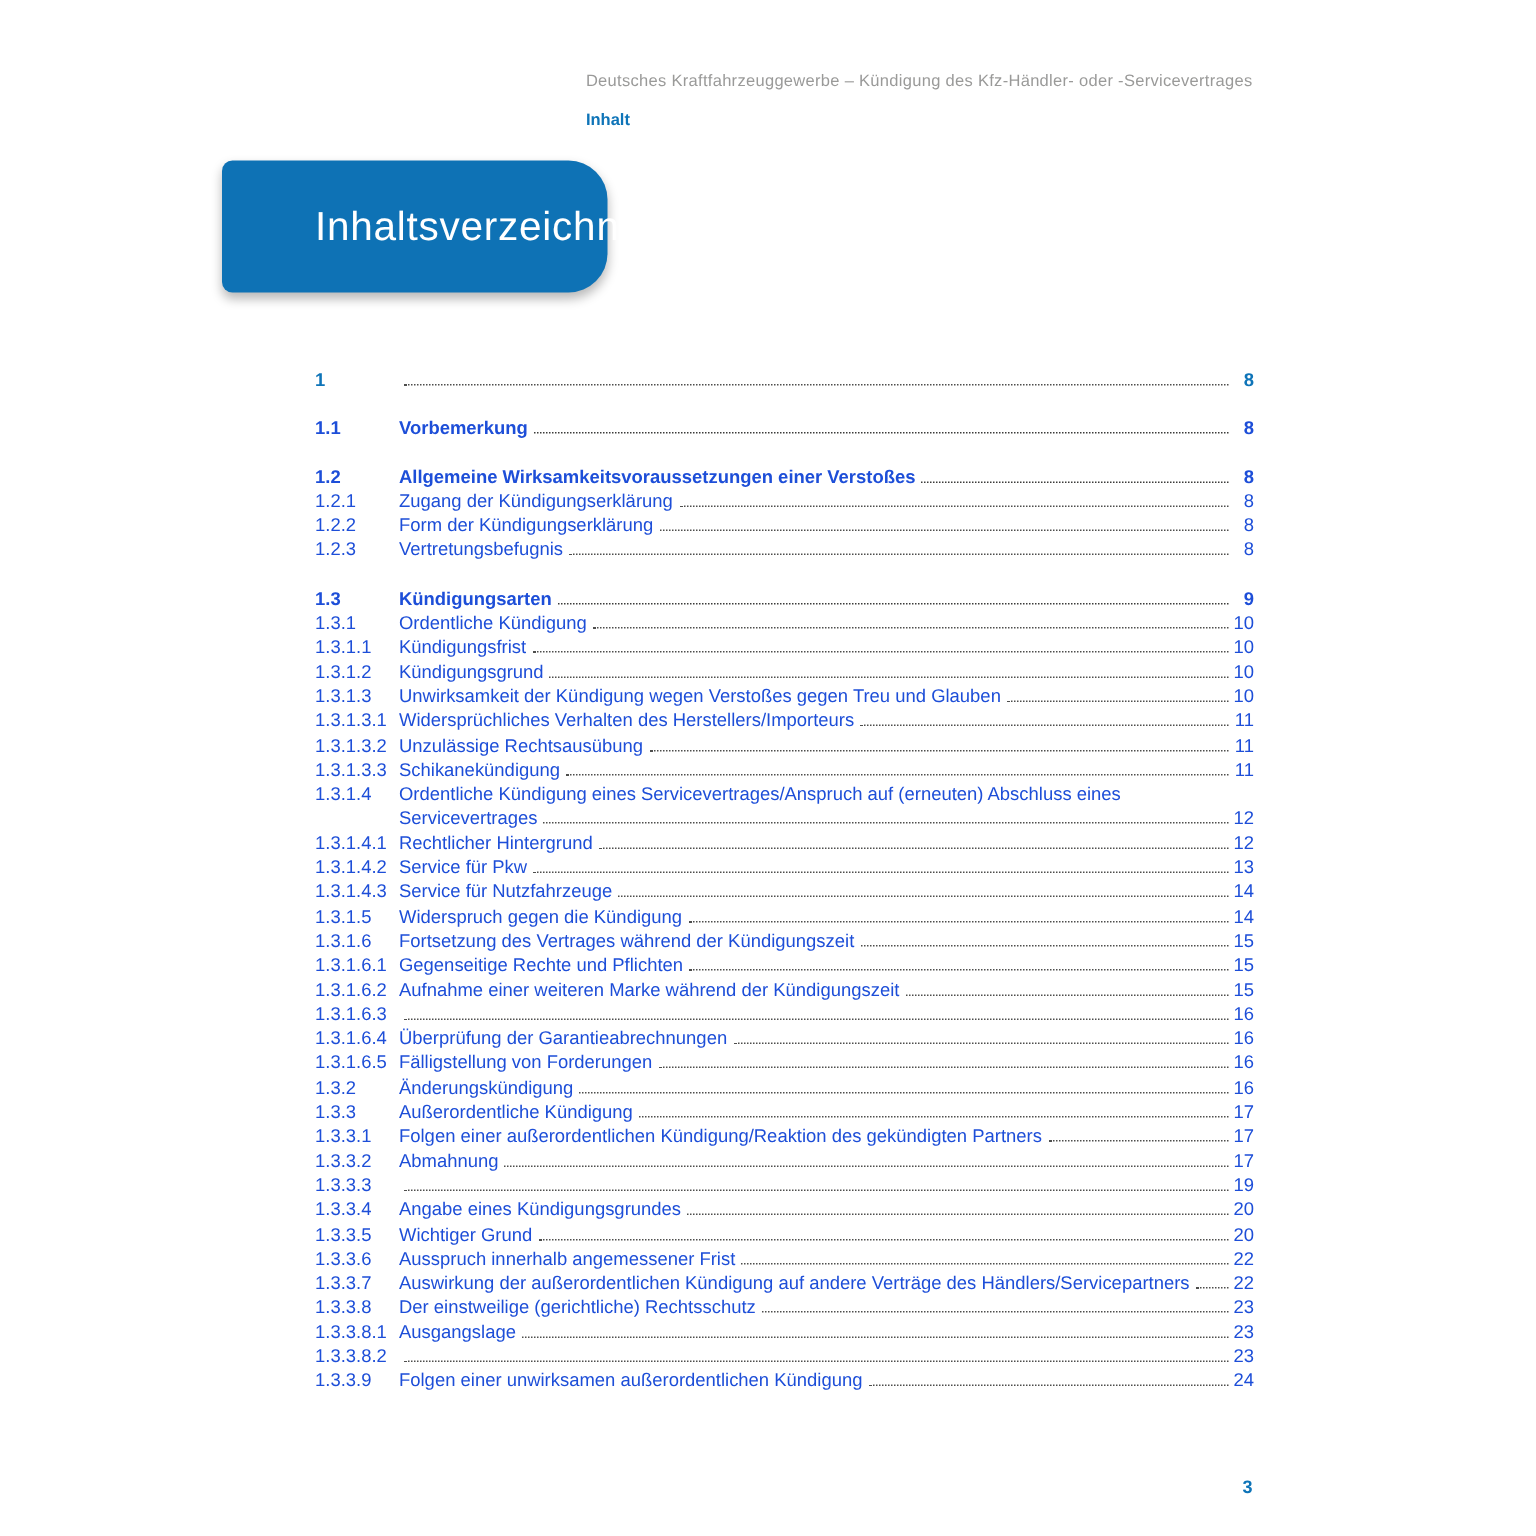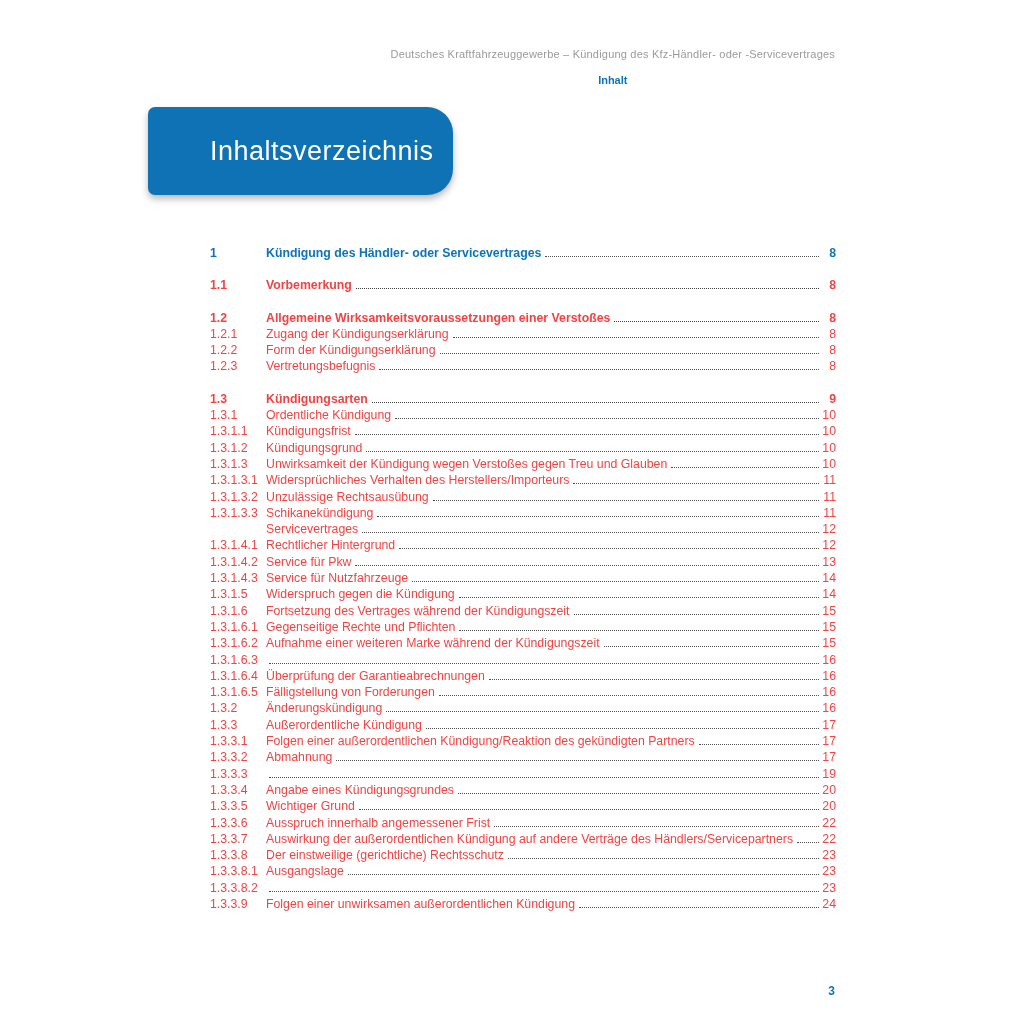--- a/index.html
+++ b/index.html
@@ -1,38 +1,38 @@
 <!DOCTYPE html>
 <html><head>
 <meta charset="utf-8">
 <style>
   html,body{margin:0;padding:0;}
   body{
     width:1024px;height:1024px;position:relative;background:#ffffff;
     font-family:"Liberation Sans",sans-serif;color:#3c3c3b;overflow:hidden;
   }
   .page-header{
-    position:absolute;top:47px;right:189px;text-align:center;line-height:14px;
+    position:absolute;top:47px;right:189px;text-align:left;line-height:14px;
   }
   .doc-title{font-size:11px;color:#9a9a99;letter-spacing:.2px;}
   .header-section{font-size:11px;font-weight:bold;color:#0e74b8;margin-top:12px;}
   .banner{
-    position:absolute;left:148px;top:107px;width:305px;height:88px;
+    position:absolute;left:148px;top:107px;width:257px;height:88px;
     background:#0e72b5;border-radius:7px 26px 26px 7px;
     box-shadow:0 4px 7px rgba(0,0,0,0.28);
     display:flex;align-items:center;
   }
   .banner-title{
     color:#ffffff;font-size:27px;letter-spacing:.5px;padding-left:62px;font-weight:normal;
   }
   .toc{
     position:absolute;left:210px;top:245px;width:626px;
   }
   .toc-line{
-    display:flex;align-items:baseline;font-size:12.3px;line-height:16.3px;color:#ef4444;
+    display:flex;align-items:baseline;font-size:12.3px;line-height:16.3px;color:#1d4ed8;
   }
   .toc-line.gap{margin-top:16px;}
   .toc-line.bold{font-weight:bold;}
   .toc-line.blue{color:#0e74b8;}
   .num{flex:none;width:56px;}
   .ttl{flex:none;white-space:nowrap;padding-right:1px;max-width:540px;overflow:hidden;}
   .leader{
     flex:1 1 auto;min-width:8px;border-bottom:1.6px dotted #4e4e4d;
     margin:0 2px 3px 3px;height:1px;
   }
@@ -51,21 +51,20 @@
   <div class="header-section">Inhalt</div>
 </div>
 
 <div class="banner">
   <span class="banner-title">Inhaltsverzeichnis</span>
 </div>
 
 <div class="toc">
     <div class="toc-line bold blue">
       <span class="num">1</span>
-      <span class="ttl">Kündigung des Händler- oder Servicevertrages</span>
       <span class="leader"></span>
       <span class="pg">8</span>
     </div>
     <div class="toc-line bold gap">
       <span class="num">1.1</span>
       <span class="ttl">Vorbemerkung</span>
       <span class="leader"></span>
       <span class="pg">8</span>
     </div>
     <div class="toc-line bold gap">
@@ -134,20 +133,24 @@
       <span class="leader"></span>
       <span class="pg">11</span>
     </div>
     <div class="toc-line">
       <span class="num">1.3.1.3.3</span>
       <span class="ttl">Schikanekündigung</span>
       <span class="leader"></span>
       <span class="pg">11</span>
     </div>
     <div class="toc-line">
+      <span class="num">1.3.1.4</span>
+      <span class="ttl">Ordentliche Kündigung eines Servicevertrages/Anspruch auf (erneuten) Abschluss eines</span>
+    </div>
+    <div class="toc-line">
       <span class="num"></span>
       <span class="ttl">Servicevertrages</span>
       <span class="leader"></span>
       <span class="pg">12</span>
     </div>
     <div class="toc-line">
       <span class="num">1.3.1.4.1</span>
       <span class="ttl">Rechtlicher Hintergrund</span>
       <span class="leader"></span>
       <span class="pg">12</span>

